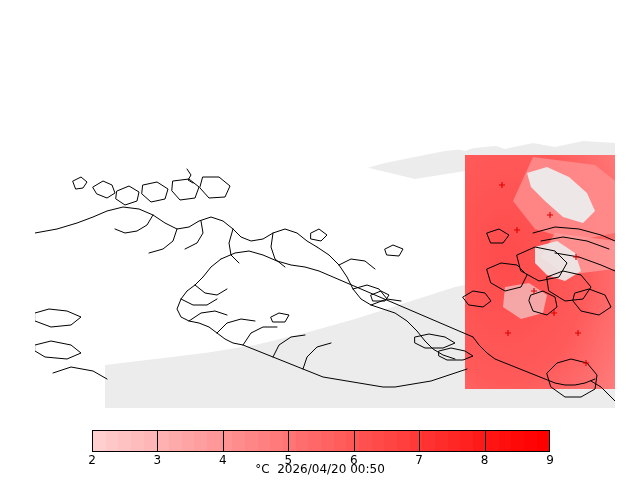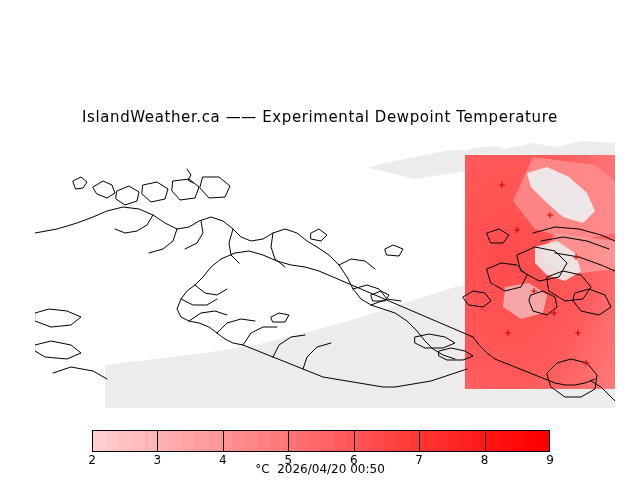--- a/index.html
+++ b/index.html
@@ -107,21 +107,20 @@
     font-size: 12px;
     color: #000000;
     white-space: pre;
   }
 </style>
 </head>
 <body>
 
 <div id="app">
 
-  <div id="title">IslandWeather.ca —— Experimental Dewpoint Temperature</div>
 
   <div id="map-panel">
     <svg id="map-svg" viewBox="0 0 580 271" preserveAspectRatio="none">
 
       <defs>
         <clipPath id="clip-panel">
           <rect x="0" y="0" width="580" height="271"></rect>
         </clipPath>
 
         <clipPath id="clip-data">

